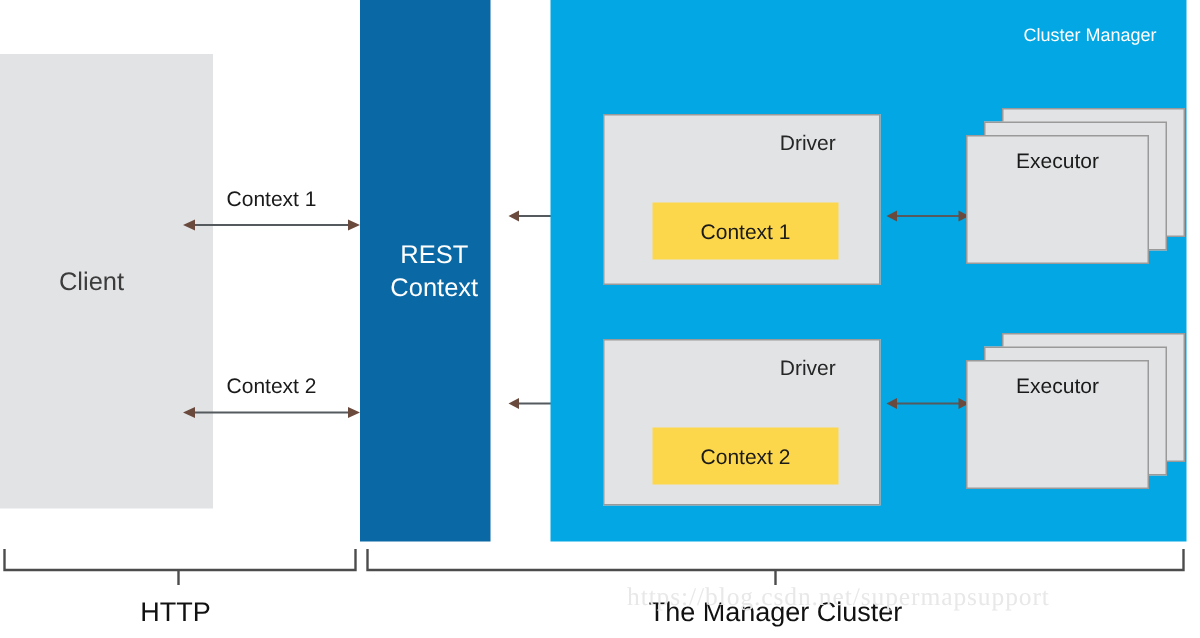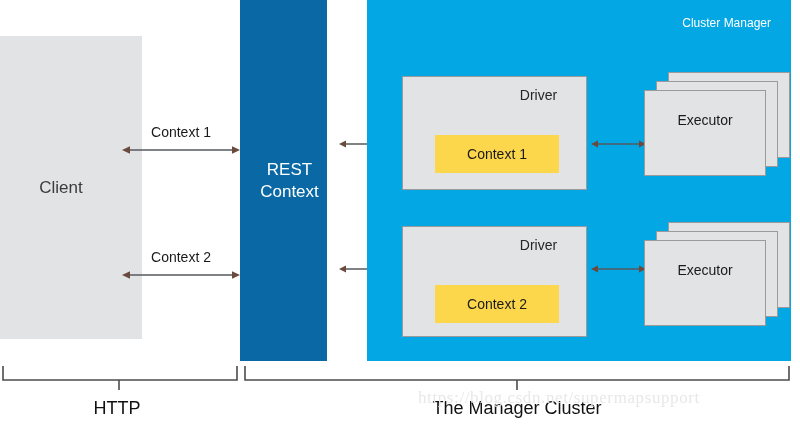--- a/index.html
+++ b/index.html
@@ -127,21 +127,20 @@
   .exec-card.mid    { left: 12px; top: 9px;  }
   .exec-card.front  { left: 0px;  top: 18px; }
   .exec-label {
     position: absolute;
     left: 0;
     top: 8px;
     width: 100%;
     text-align: center;
     font-size: 14px;
     color: #1a1a1a;
-    margin-top: 13px;
   }
 
   
   .arrow-svg { position: absolute; overflow: visible; }
   .arrow-line { stroke: #555a5e; stroke-width: 1.3; fill: none; }
   .arrow-head { fill: #6b4a3e; }
 
   .flow-label {
     position: absolute;
     font-size: 14px;

